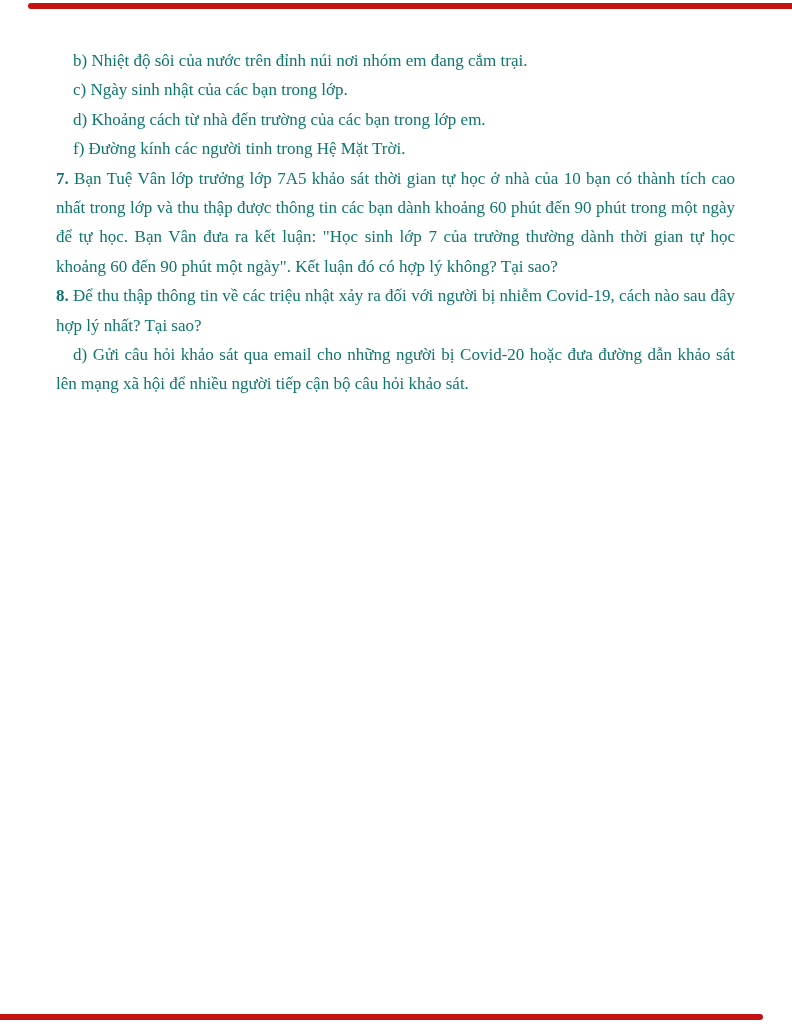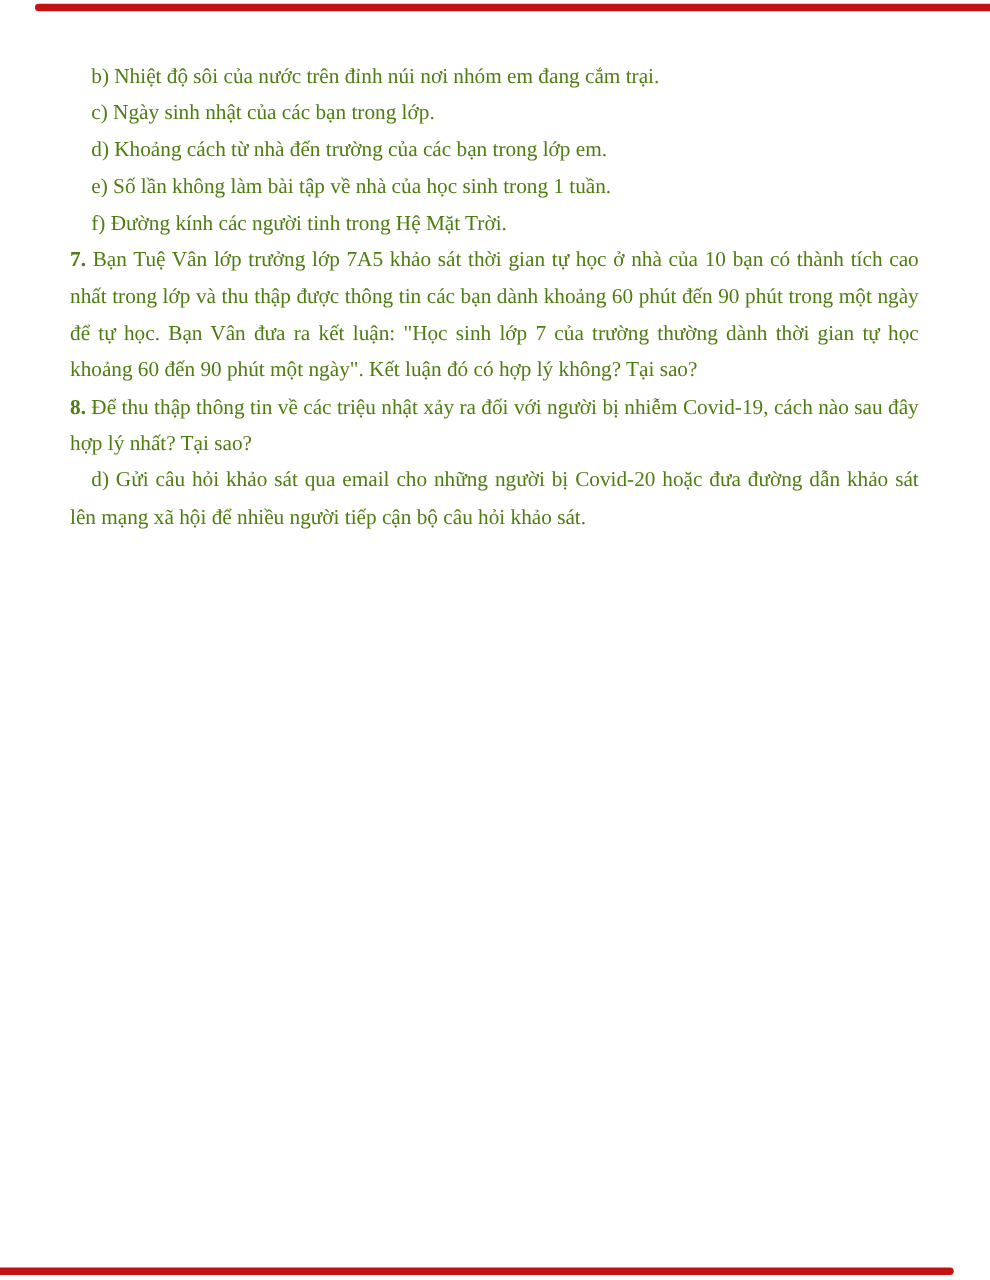--- a/index.html
+++ b/index.html
@@ -7,21 +7,21 @@
     padding: 0;
     background: #ffffff;
   }
   .page {
     position: relative;
     width: 792px;
     height: 1024px;
     background: #ffffff;
     overflow: hidden;
     font-family: "Liberation Serif", "DejaVu Serif", serif;
-    color: #4d7c0f;
+    color: #0f766e;
   }
   .red-bar {
     position: absolute;
     height: 6px;
     background: #c41111;
     border-radius: 3px;
   }
   .red-bar.top {
     left: 28px;
     top: 3px;
@@ -63,21 +63,20 @@
   <div class="red-bar top"></div>
 
   <div class="page-text">
 
     <p class="item"><span>b) Nhiệt độ sôi của nước trên đỉnh núi nơi nhóm em đang cắm trại.</span></p>
 
     <p class="item"><span>c) Ngày sinh nhật của các bạn trong lớp.</span></p>
 
     <p class="item"><span>d) Khoảng cách từ nhà đến trường của các bạn trong lớp em.</span></p>
 
-    <p class="item"><span>e) Số lần không làm bài tập về nhà của học sinh trong 1 tuần.</span></p>
 
     <p class="item"><span>f) Đường kính các người tinh trong Hệ Mặt Trời.</span></p>
 
     <p class="question"><span class="qnum">7.</span><span> Bạn Tuệ Vân lớp trưởng lớp 7A5 khảo sát thời gian tự học ở nhà của 10 bạn có thành tích cao nhất trong lớp và thu thập được thông tin các bạn dành khoảng 60 phút đến 90 phút trong một ngày để tự học. Bạn Vân đưa ra kết luận: "Học sinh lớp 7 của trường thường dành thời gian tự học khoảng 60 đến 90 phút một ngày". Kết luận đó có hợp lý không? Tại sao?</span></p>
 
     <p class="question"><span class="qnum">8.</span><span> Để thu thập thông tin về các triệu nhật xảy ra đối với người bị nhiễm Covid-19, cách nào sau đây hợp lý nhất? Tại sao?</span></p>
 
 
 
 

